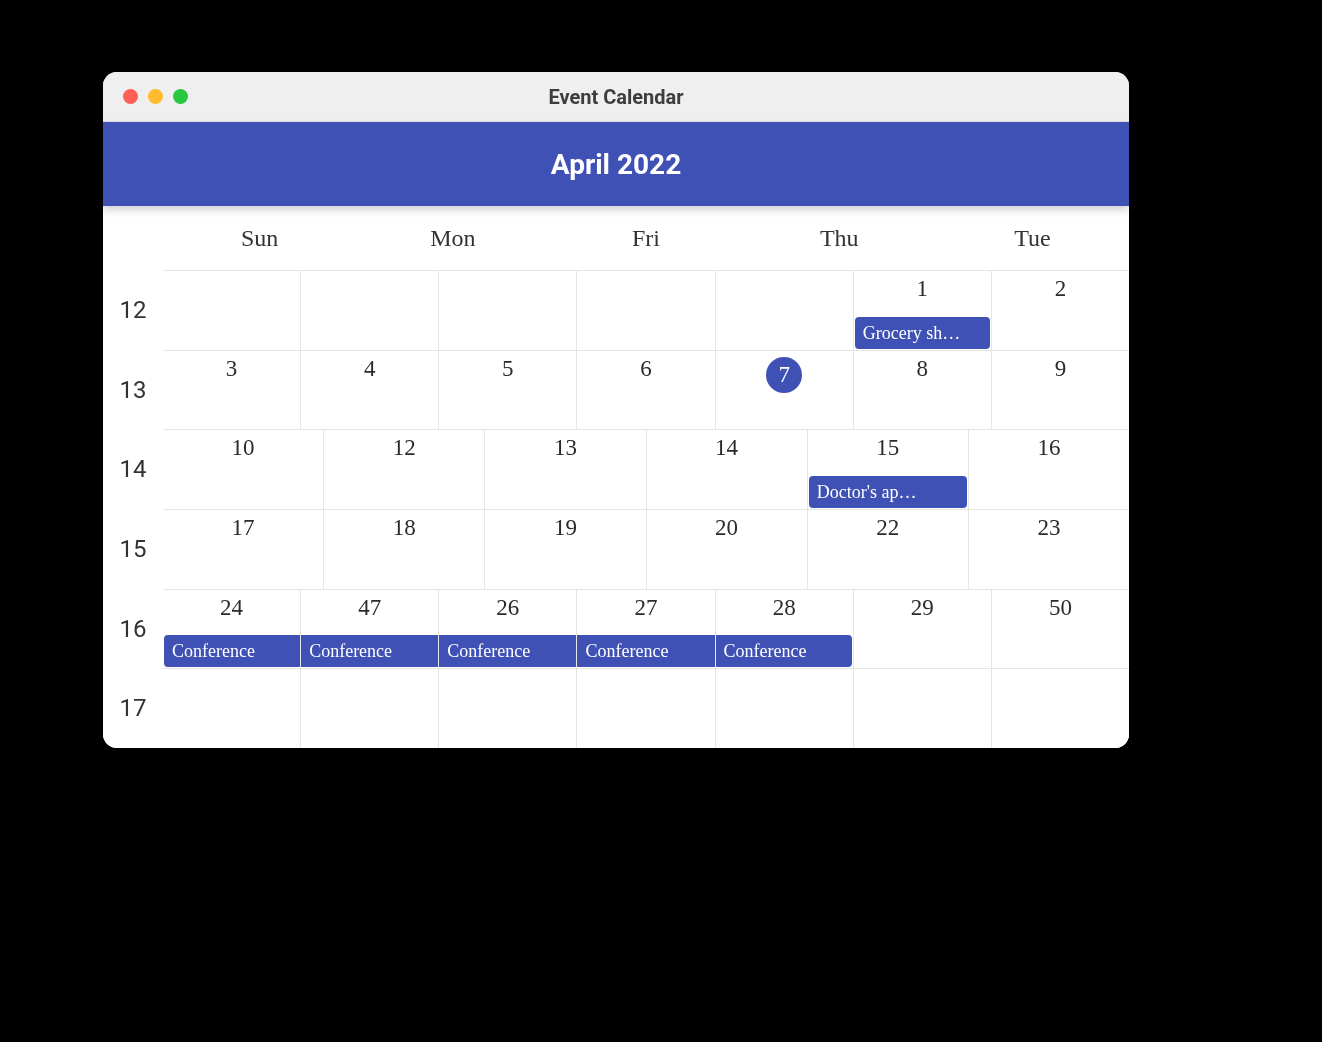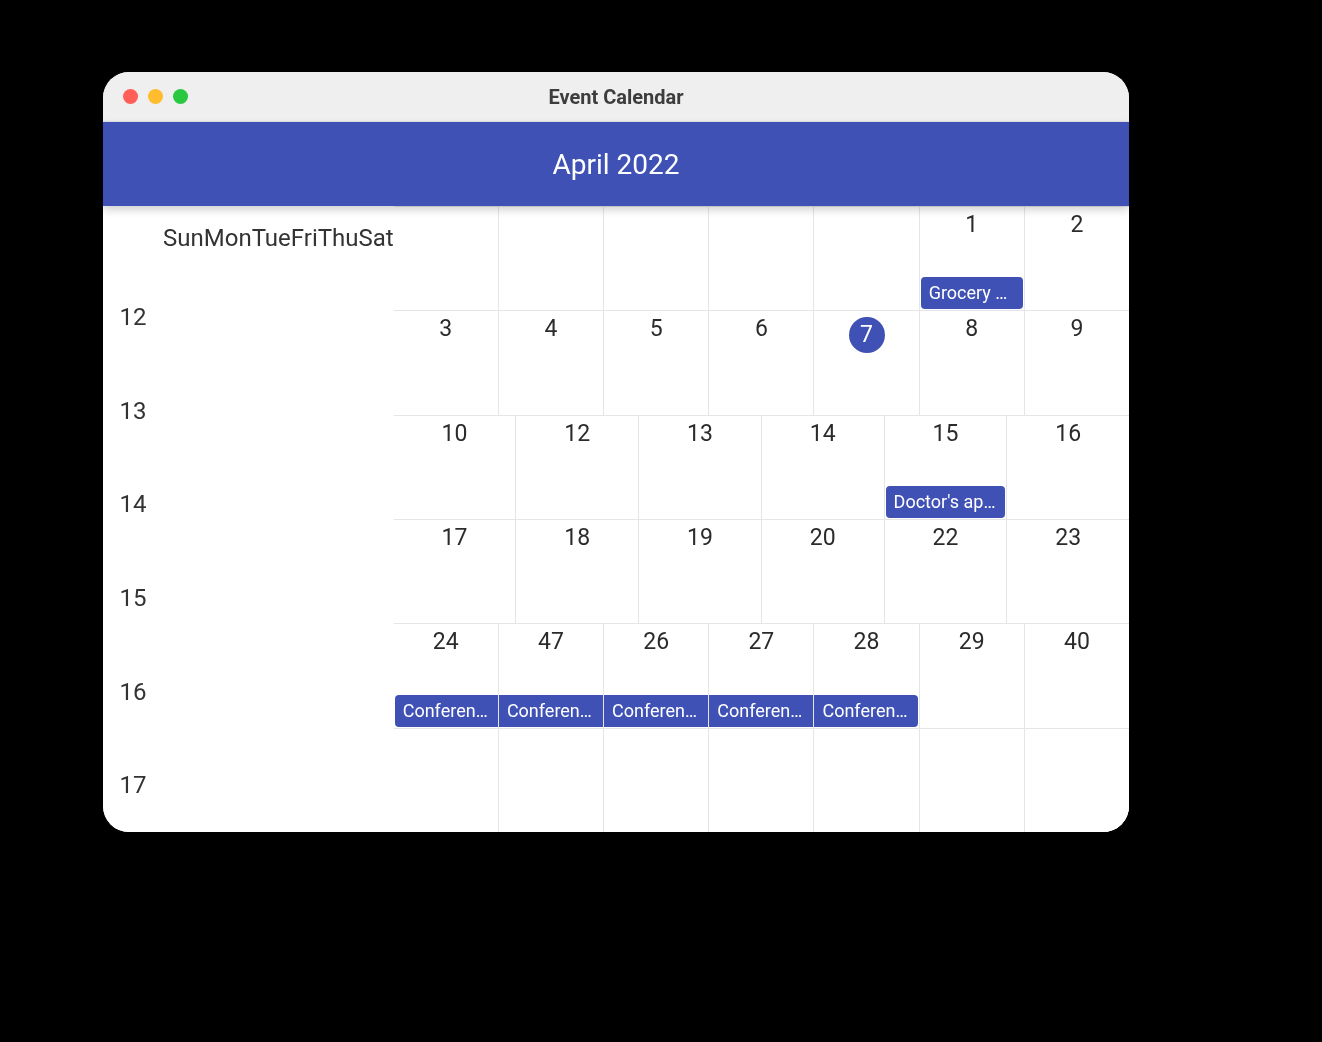--- a/index.html
+++ b/index.html
@@ -10,23 +10,23 @@
     height: 1042px;
     background: #000;
     font-family: -apple-system, BlinkMacSystemFont, "Segoe UI", Roboto, Helvetica, Arial, sans-serif;
     overflow: hidden;
   }
   .window {
     position: absolute;
     left: 103px;
     top: 72px;
     width: 1026px;
-    height: 760px;
+    height: 676px;
     background: #f8f8f8;
-    border-radius: 26px;
+    border-radius: 14px;
     box-shadow: 0 30px 60px rgba(0,0,0,0.55), 0 2px 6px rgba(0,0,0,0.35);
     overflow: hidden;
   }
   .titlebar {
     height: 50px;
     background: #efefef;
     display: flex;
     align-items: center;
     position: relative;
     border-bottom: 1px solid #e1e1e1;
@@ -55,21 +55,21 @@
   }
 
   .header-bar {
     height: 84px;
     background: #3f51b5;
     display: flex;
     align-items: center;
     justify-content: center;
     color: #fff;
     font-size: 28px;
-    font-weight: 400;
+    font-weight: 700;
     box-shadow: 0 4px 8px rgba(0,0,0,0.18);
     position: relative;
     z-index: 2;
   }
 
   .calendar-area {
     display: flex;
     height: calc(100% - 50px - 84px);
     background: #fff;
   }
@@ -89,21 +89,22 @@
     display: flex;
     align-items: center;
     justify-content: center;
     font-size: 24px;
     color: #333;
   }
 
   .grid {
     flex: 1;
     display: flex;
-    flex-direction: row;
+    flex-direction: column;
+    font-family: Liberation Serif, serif;
   }
   .dow-row {
     height: 64px;
     display: flex;
   }
   .dow-row .dow {
     flex: 1;
     display: flex;
     align-items: center;
     justify-content: center;
@@ -203,24 +204,23 @@
       <div class="wn">15</div>
       <div class="wn">16</div>
       <div class="wn">17</div>
     </div>
 
     <div class="grid">
 
       <div class="dow-row">
         <div class="dow">Sun</div>
         <div class="dow">Mon</div>
-        <div class="dow">Tue</div>
         <div class="dow">Fri</div>
         <div class="dow">Thu</div>
-        <div class="dow">Sat</div>
+        <div class="dow">Tue</div>
       </div>
 
       <div class="weeks" id="weeks">
 
       <div class="week-row">
             <div class="day-cell no-border-left">
               <div class="day-num-wrap"><span class="day-num"></span></div>
             </div>
             <div class="day-cell">
               <div class="day-num-wrap"><span class="day-num"></span></div>
@@ -324,21 +324,21 @@
               <div class="event span">Conference</div>
             </div>
             <div class="day-cell">
               <div class="day-num-wrap"><span class="day-num">28</span></div>
               <div class="event span span-end">Conference</div>
             </div>
             <div class="day-cell">
               <div class="day-num-wrap"><span class="day-num">29</span></div>
             </div>
             <div class="day-cell">
-              <div class="day-num-wrap"><span class="day-num">40</span></div>
+              <div class="day-num-wrap"><span class="day-num">50</span></div>
             </div>
           </div>
           <div class="week-row">
             <div class="day-cell no-border-left">
               <div class="day-num-wrap"><span class="day-num"></span></div>
             </div>
             <div class="day-cell">
               <div class="day-num-wrap"><span class="day-num"></span></div>
             </div>
             <div class="day-cell">

